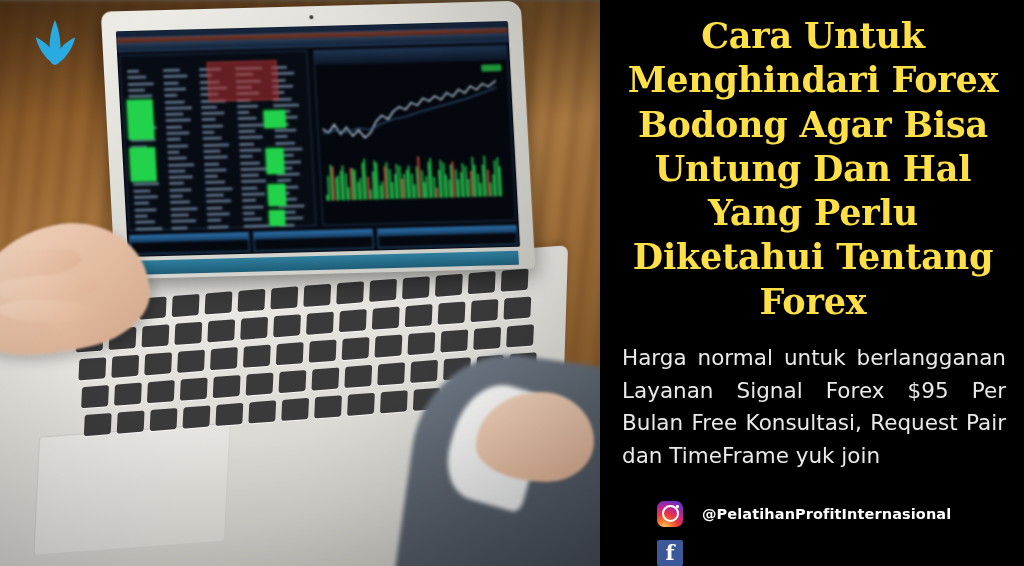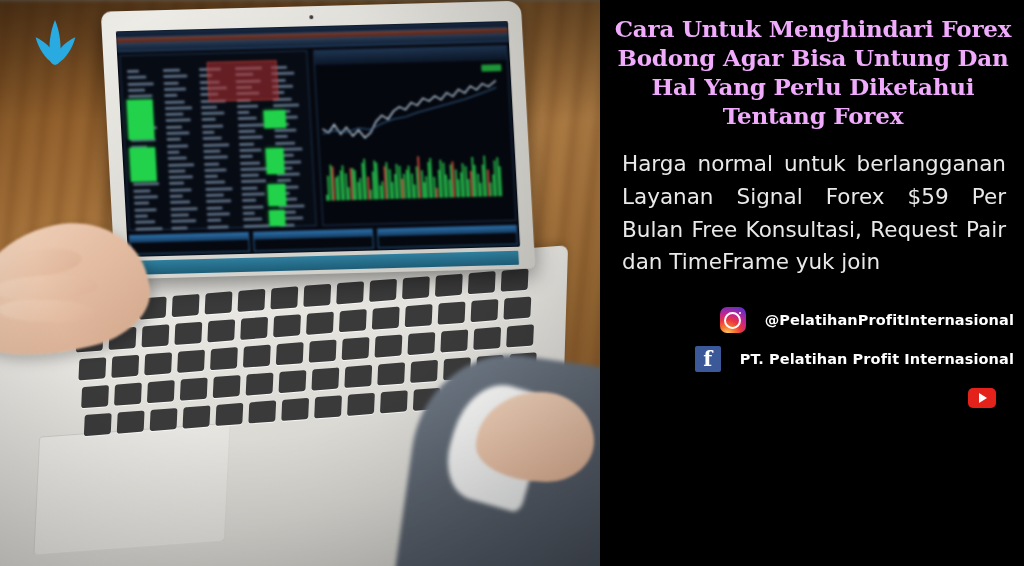--- a/index.html
+++ b/index.html
@@ -270,24 +270,24 @@
   
   .text-pane {
     position: relative;
     width: 424px;
     height: 566px;
     background: #000;
     padding: 14px 10px 0 12px;
   }
 
   .headline {
-    color: #f0abfc;
+    color: #fde047;
     font-family: "DejaVu Serif", "Liberation Serif", serif;
     font-weight: 700;
-    font-size: 23px;
+    font-size: 35px;
     line-height: 1.265;
     text-align: center;
     letter-spacing: -0.2px;
     padding: 0 2px;
   }
 
   .body-copy {
     margin-top: 18px;
     color: #e9e9e9;
     font-family: "DejaVu Sans", "Liberation Sans", sans-serif;
@@ -301,21 +301,20 @@
 
   .socials {
     margin-top: 22px;
     padding-left: 44px;
   }
   .social-row {
     display: flex;
     align-items: center;
     height: 38px;
     margin-bottom: 1px;
-    justify-content: flex-end;
   }
   .social-icon {
     width: 28px; height: 28px;
     flex: 0 0 28px;
     display: flex; align-items: center; justify-content: center;
     margin-right: 18px;
   }
   .social-label {
     color: #ffffff;
     font-family: "DejaVu Sans", "Liberation Sans", sans-serif;
@@ -725,36 +724,35 @@
       <path d="M12 22 C15 34 22 44 30 49 C34 51 37 47 34 42 C28 33 21 26 12 22 Z" fill="#29ABE2"></path>
       <path d="M53 22 C50 34 43 44 35 49 C31 51 28 47 31 42 C37 33 44 26 53 22 Z" fill="#29ABE2"></path>
     </svg>
 
   </div>
 
   <div class="text-pane">
 
     <h1 class="headline">Cara Untuk Menghindari Forex Bodong Agar Bisa Untung Dan Hal Yang Perlu Diketahui Tentang Forex</h1>
 
-    <p class="body-copy">Harga normal untuk berlangganan Layanan Signal Forex $59 Per Bulan Free Konsultasi, Request Pair dan TimeFrame yuk join</p>
+    <p class="body-copy">Harga normal untuk berlangganan Layanan Signal Forex $95 Per Bulan Free Konsultasi, Request Pair dan TimeFrame yuk join</p>
 
     <div class="socials">
 
       <div class="social-row">
         <span class="social-icon">
           <span class="ig-icon"></span>
         </span>
         <span class="social-label">@PelatihanProfitInternasional</span>
       </div>
 
       <div class="social-row">
         <span class="social-icon">
           <span class="fb-icon"></span>
         </span>
-        <span class="social-label">PT. Pelatihan Profit Internasional</span>
       </div>
 
       <div class="social-row">
         <span class="social-icon">
           <span class="yt-icon"></span>
         </span>
       </div>
 
 
     </div>

